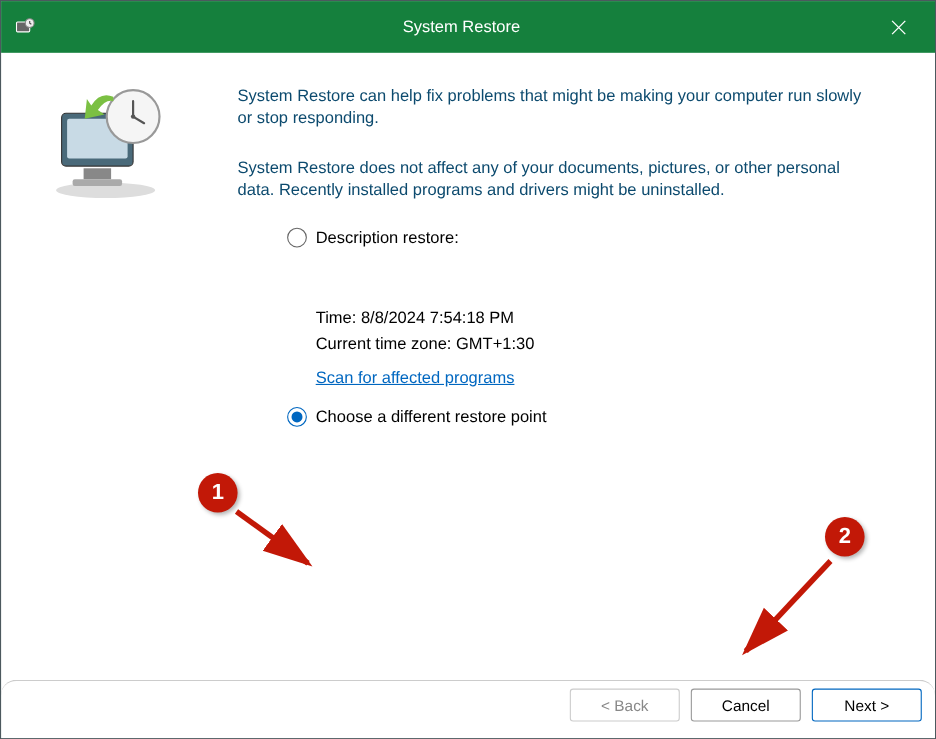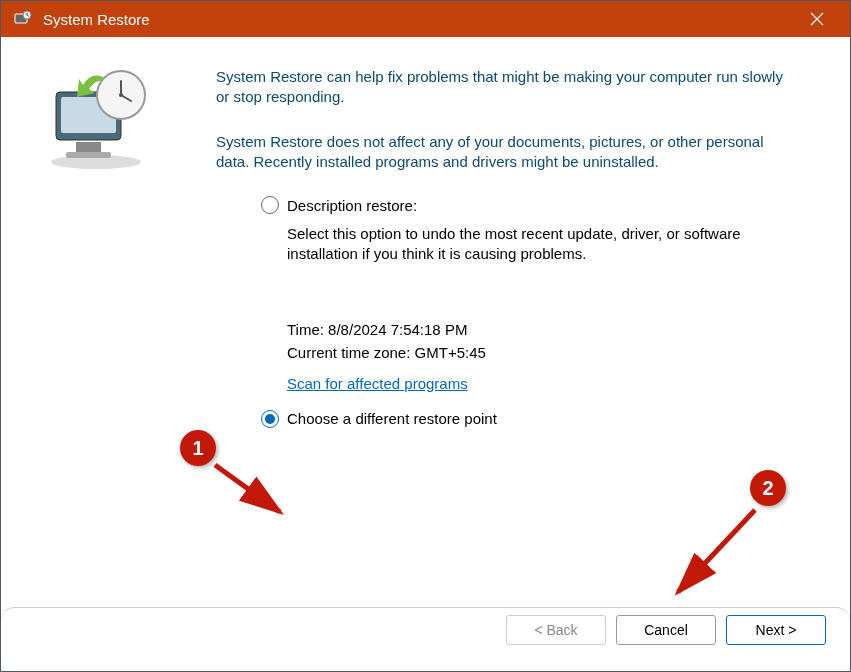--- a/index.html
+++ b/index.html
@@ -7,26 +7,27 @@
       font-family: "Segoe UI", Tahoma, sans-serif;
       font-size: 15px;
       color: #000;
       width: 851px;
       height: 672px;
       background: #fff;
       overflow: hidden;
       border: 1px solid #4c595e;
     }
     .titlebar {
-      height: 36px;
-      background: #c2410c;
+      height: 47px;
+      background: #15803d;
       color: #fff;
       display: flex;
       align-items: center;
       padding: 0 12px;
+      text-align: center;
     }
     .titlebar .icon-wrap { width:20px; height:20px; margin-right:10px; display:flex; align-items:center; justify-content:center;}
     .titlebar .title { font-size:15px; flex:1; }
     .titlebar .close { width:42px; height:42px; display:flex; align-items:center; justify-content:center; cursor:pointer; }
     .content {
       display:flex;
       height: 570px;
     }
     .leftcol {
       width: 215px;
@@ -52,21 +53,21 @@
     .details-block { padding-left:26px; margin-top:56px;}
     .details-block div { font-size:15px; margin-bottom:6px;}
     .link { color:#0067c0; text-decoration:underline; cursor:pointer;}
     .radio-row2 { margin-top:18px; padding-left:0;}
     .footer {
       height: 44px;
       border-top:1px solid #ccc;
       display:flex;
       justify-content:flex-end;
       align-items:center;
-      padding-right:24px;
+      padding-right:12px;
       gap:10px;
       border-radius:14px;
     }
     .btn {
       width:100px; height:30px; font-size:14px; border:1px solid #999;
       background:#fff; border-radius:3px; cursor:pointer;
       display:flex; align-items:center; justify-content:center;
     }
     .btn.disabled { color:#888; border-color:#ccc; cursor:default;}
     .btn.primary { border-color:#0067c0; border-width:1.5px;}
@@ -119,25 +120,24 @@
 
   <div class="rightcol" style="position:relative;">
     <p class="para">System Restore can help fix problems that might be making your computer run slowly or stop responding.</p>
     <p class="para">System Restore does not affect any of your documents, pictures, or other personal data. Recently installed programs and drivers might be uninstalled.</p>
 
     <div class="options">
       <div class="radio-row">
         <span class="radio"></span>
         <span class="radio-label">Description restore:</span>
       </div>
-      <div class="detail">Select this option to undo the most recent update, driver, or software installation if you think it is causing problems.</div>
 
       <div class="details-block">
         <div>Time: 8/8/2024 7:54:18 PM</div>
-        <div>Current time zone: GMT+5:45</div>
+        <div>Current time zone: GMT+1:30</div>
         <div style="margin-top:14px;">
           <span class="link">Scan for affected programs</span>
         </div>
       </div>
 
       <div class="radio-row radio-row2">
         <span class="radio selected"></span>
         <span class="radio-label">Choose a different restore point</span>
       </div>
     </div>

